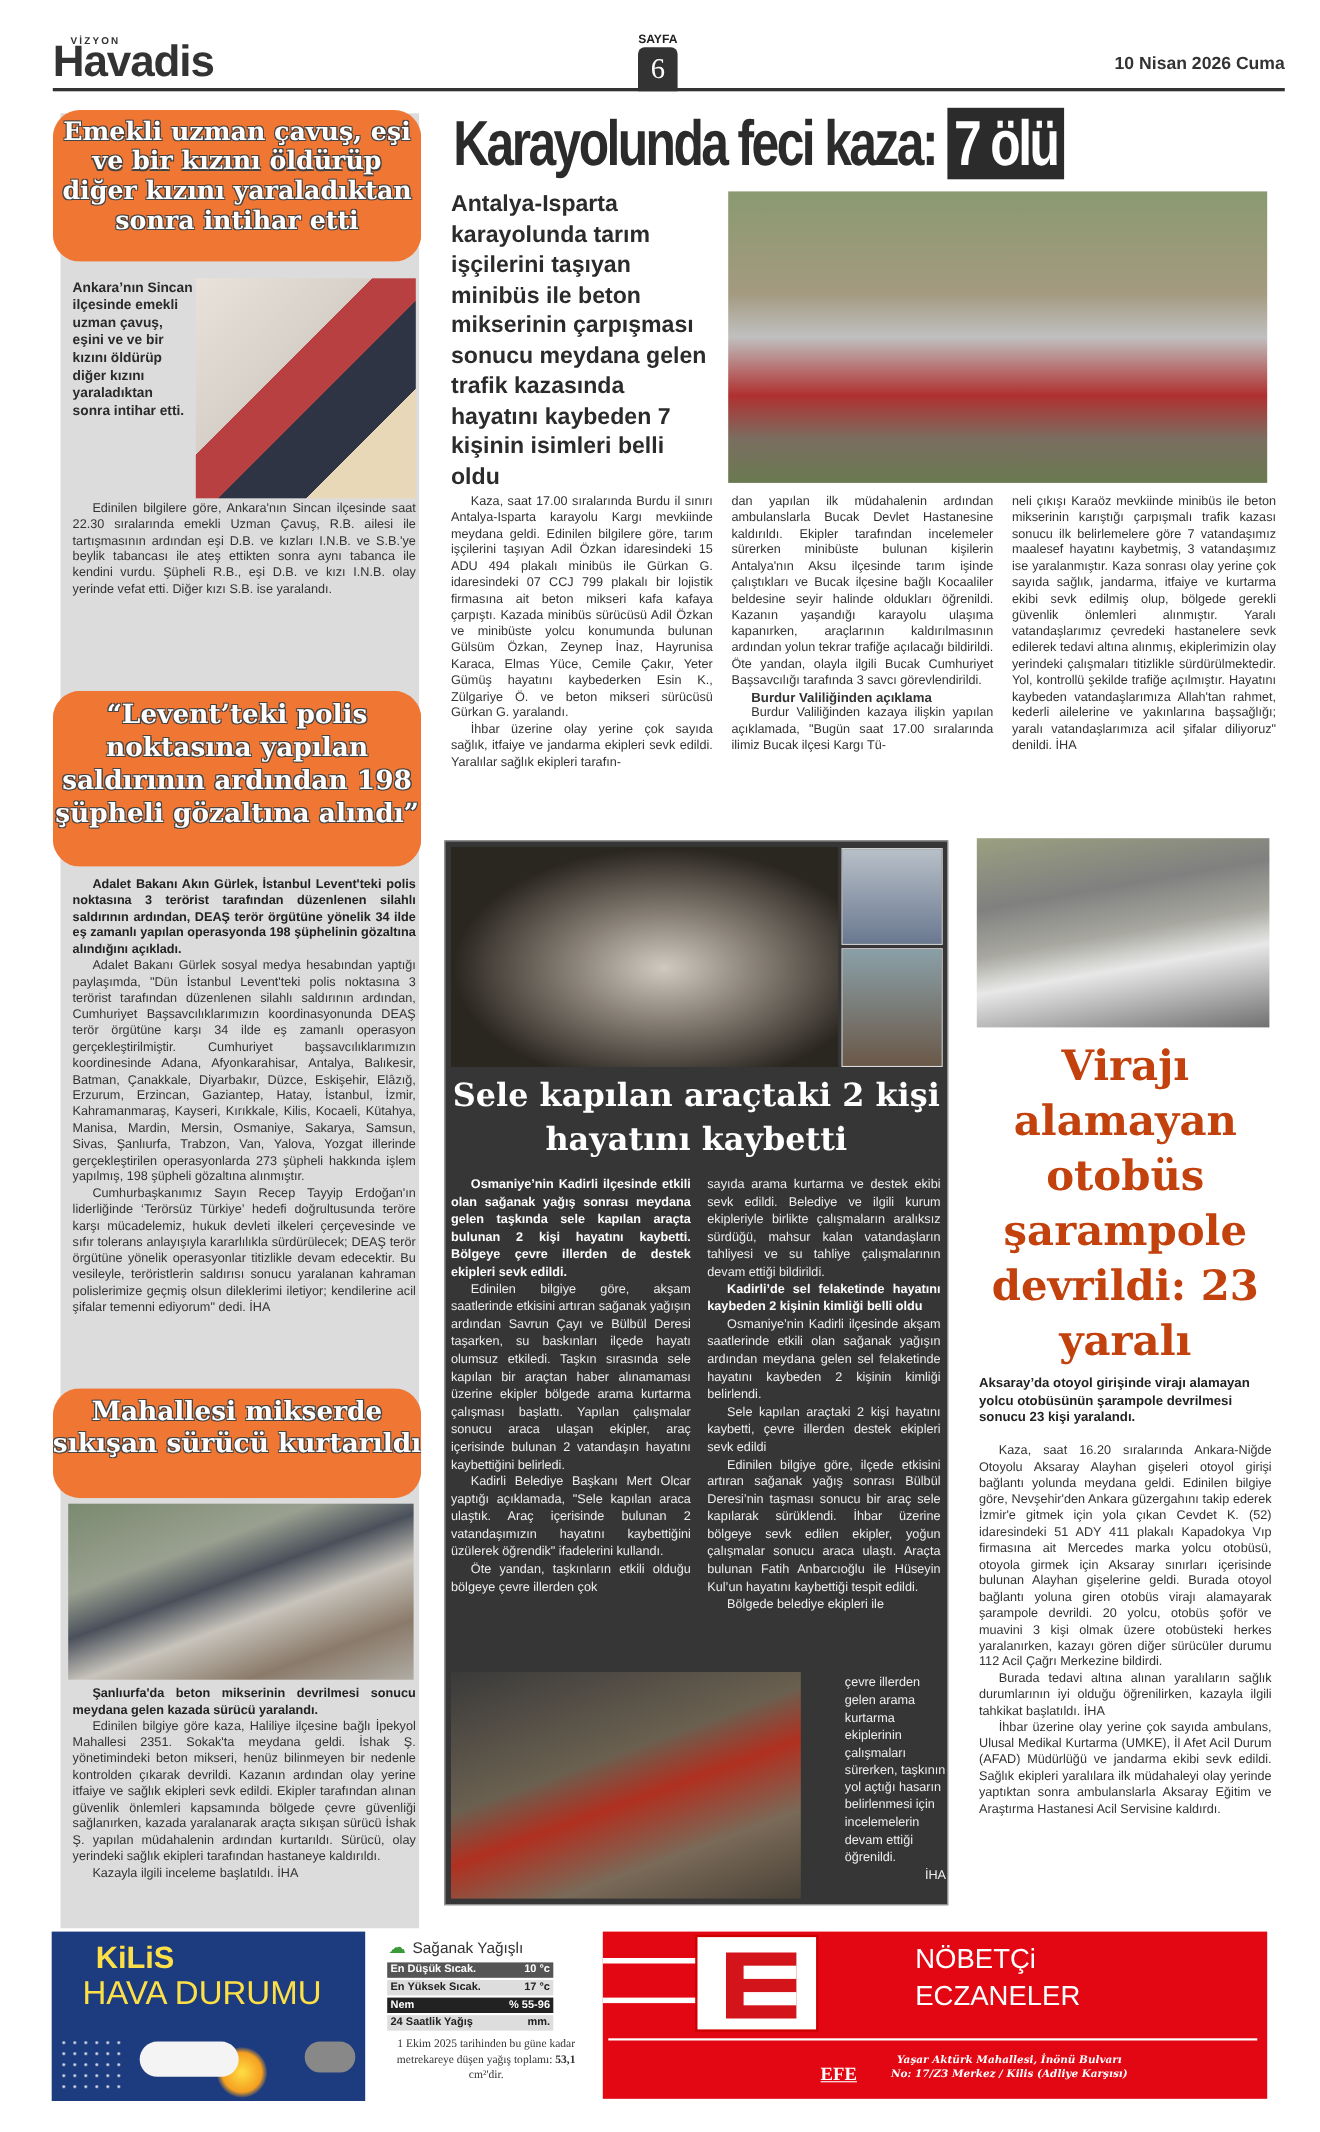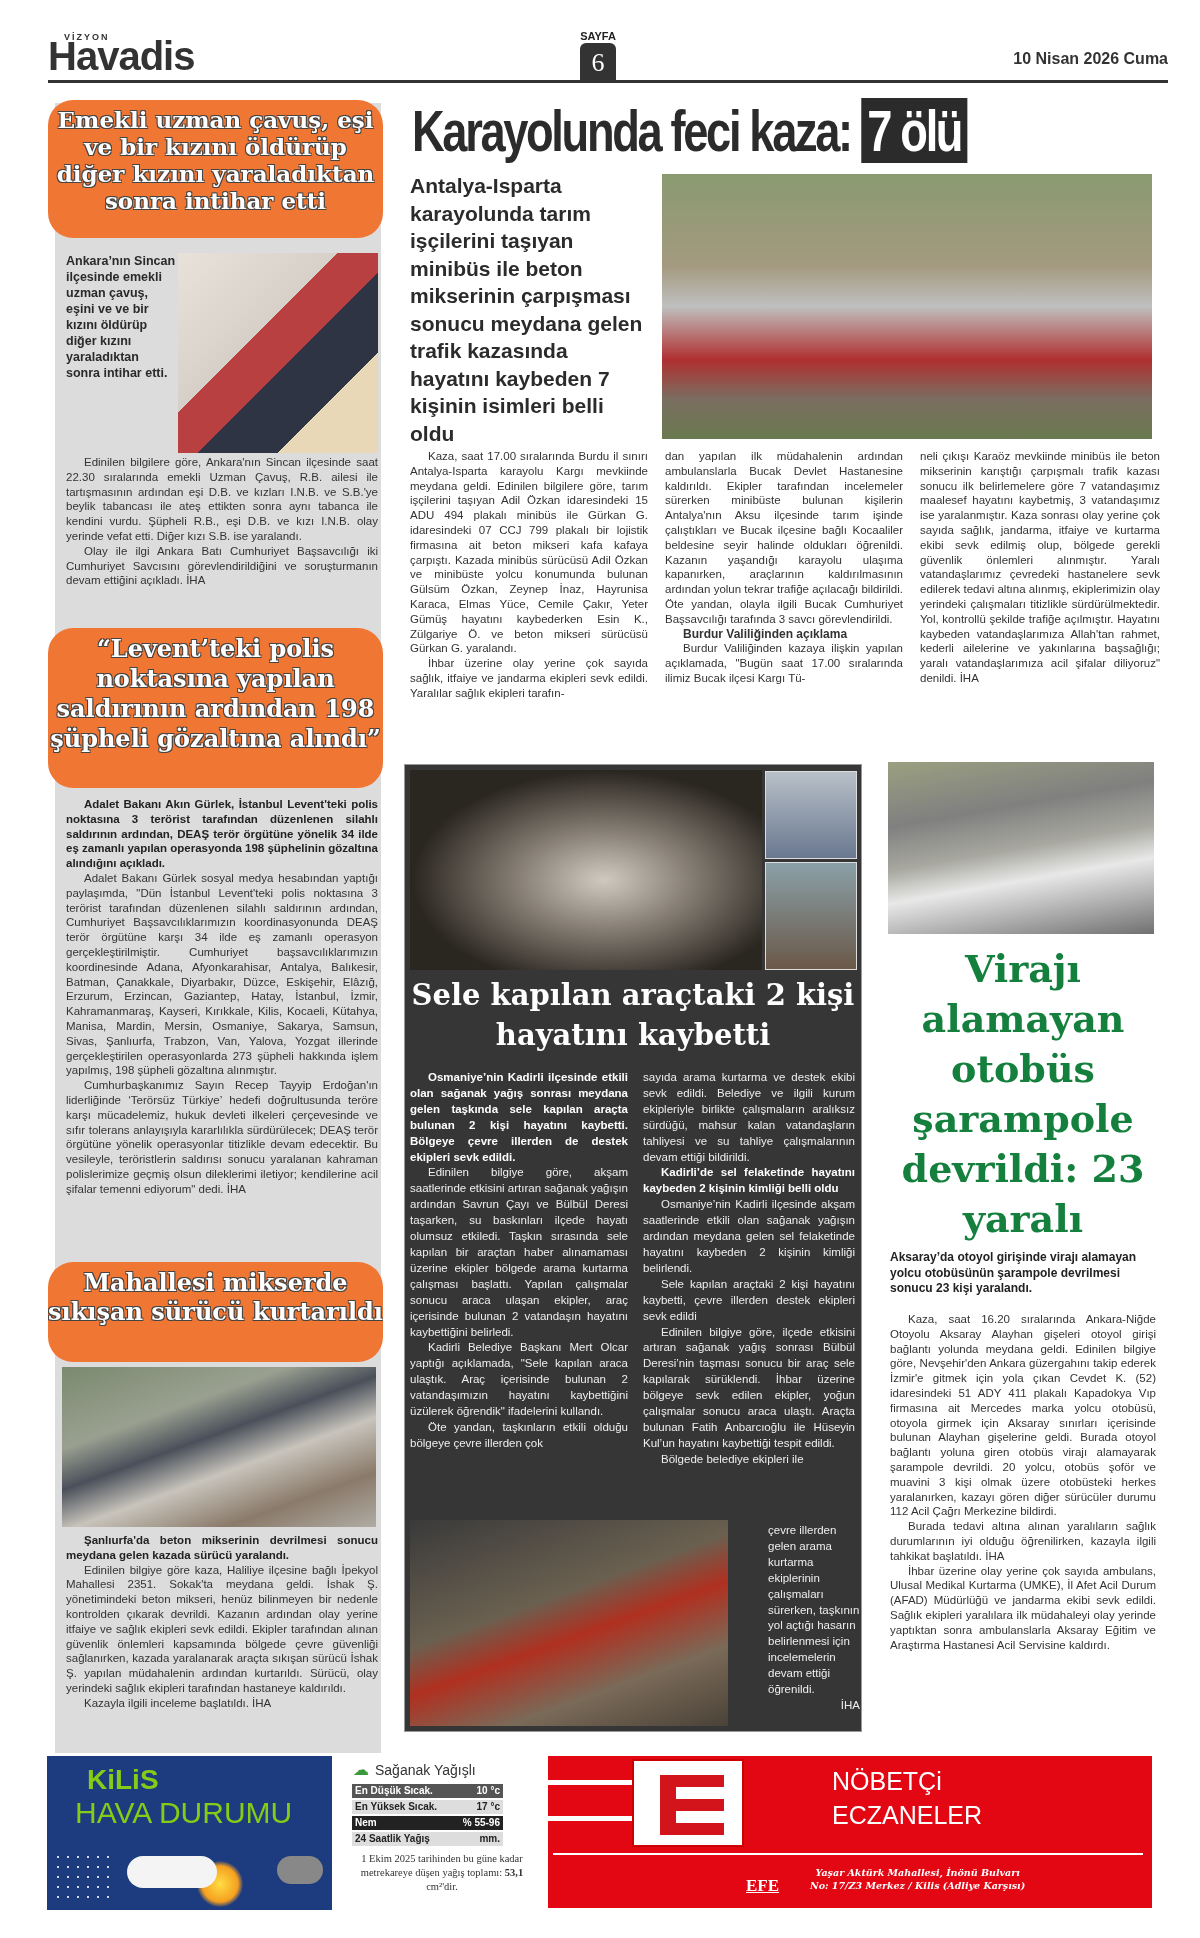--- a/index.html
+++ b/index.html
@@ -47,26 +47,26 @@
   .flood-head { left: 404px; top: 975px; width: 458px; text-align: center; font-family: "DejaVu Serif", serif; font-weight: bold; font-size: 29px; line-height: 40px; color: #fff; }
   .flood-txt { color: #eee; font-size: 11.5px; line-height: 15.9px; }
   .flood-col1 { left: 410px; top: 1070px; width: 218px; }
   .flood-col2 { left: 643px; top: 1070px; width: 212px; }
   .flood-col1 b, .flood-col2 b { color: #fff; }
   .flood-photo2 { left: 410px; top: 1520px; width: 318px; height: 206px; background: linear-gradient(160deg,#3a3a3a 0%,#6a6050 40%,#b03020 55%,#7a6a58 75%,#4a4238 100%); }
   .flood-tail { left: 768px; top: 1523px; width: 92px; color: #eee; font-size: 11.5px; line-height: 15.9px; }
 
   
   .bus-photo { left: 888px; top: 762px; width: 266px; height: 172px; background: linear-gradient(170deg,#9aa080 0%,#808080 30%,#a8a8a0 50%,#e8e8e8 65%,#707070 100%); }
-  .bus-head { left: 890px; top: 944px; width: 266px; text-align: center; font-family: "DejaVu Serif", serif; font-weight: bold; font-size: 38px; line-height: 50px; color: #15803d; }
+  .bus-head { left: 890px; top: 944px; width: 266px; text-align: center; font-family: "DejaVu Serif", serif; font-weight: bold; font-size: 38px; line-height: 50px; color: #c2410c; }
   .bus-lead { left: 890px; top: 1250px; width: 266px; font-size: 12px; line-height: 15.6px; font-weight: 900; color: #222; }
   .bus-body { left: 890px; top: 1312px; width: 266px; }
 
   
-  .weather-banner { left: 47px; top: 1756px; width: 285px; height: 154px; background: #1d3b7f; color: #84cc16; }
+  .weather-banner { left: 47px; top: 1756px; width: 285px; height: 154px; background: #1d3b7f; color: #fde047; }
   .w-city { position: absolute; left: 40px; top: 8px; font-size: 28px; font-weight: bold; }
   .w-title { position: absolute; left: 28px; top: 40px; font-size: 30px; }
   .w-cloud { position: absolute; left: 80px; top: 100px; width: 90px; height: 32px; background: #f4f4f4; border-radius: 20px; }
   .w-sun { position: absolute; left: 150px; top: 105px; width: 46px; height: 46px; border-radius: 50%; background: radial-gradient(circle,#ffdd44 0%,#f5a020 55%,rgba(245,160,32,0) 72%); }
   .w-rain { position: absolute; left: 230px; top: 100px; width: 46px; height: 28px; background: #888; border-radius: 14px; }
   .w-snow { position: absolute; left: 6px; top: 96px; width: 60px; height: 50px; background-image: radial-gradient(circle,#fff 1px,transparent 1.5px); background-size: 10px 10px; opacity: .8; }
   .w-cond { left: 353px; top: 1760px; font-size: 14px; color: #333; display: flex; align-items: center; gap: 6px; }
   .w-cond .ic { color: #3a9a3a; font-size: 16px; }
   .w-table { left: 352px; top: 1784px; width: 151px; }
   .w-row { display: flex; justify-content: space-between; height: 14px; margin-bottom: 2px; font-size: 10px; font-weight: bold; padding: 0 3px; line-height: 14px; }
@@ -97,21 +97,20 @@
   <span class="date">10 Nisan 2026 Cuma</span>
 </div>
 
 <div class="abs left-col"></div>
 
 <div class="orange-head h1">Emekli uzman çavuş, eşi ve bir kızını öldürüp diğer kızını yaraladıktan sonra intihar etti</div>
 <div class="abs a1-lead">Ankara’nın Sincan ilçesinde emekli uzman çavuş, eşini ve ve bir kızını öldürüp diğer kızını yaraladıktan sonra intihar etti.</div>
 <div class="photo family-photo"></div>
 <div class="abs txt a1-body2">
   <p><span>Edinilen bilgilere göre, Ankara'nın Sincan</span> <span>ilçesinde saat 22.30 sıralarında emekli Uzman Çavuş, R.B. ailesi ile tartışmasının ardından eşi D.B. ve kızları I.N.B. ve S.B.'ye beylik tabancası ile ateş ettikten sonra aynı tabanca ile kendini vurdu. Şüpheli R.B., eşi D.B. ve kızı I.N.B. olay yerinde vefat etti. Diğer kızı S.B. ise yaralandı.</span></p>
-  <p>Olay ile ilgi Ankara Batı Cumhuriyet Başsavcılığı iki Cumhuriyet Savcısını görevlendirildiğini ve soruşturmanın devam ettiğini açıkladı. İHA</p>
 </div>
 
 <div class="orange-head h2">“Levent’teki polis noktasına yapılan saldırının ardından 198 şüpheli gözaltına alındı”</div>
 <div class="abs txt a2-body">
   <p><b>Adalet Bakanı Akın Gürlek, İstanbul Levent'teki polis noktasına 3 terörist tarafından düzenlenen silahlı saldırının ardından, DEAŞ terör örgütüne yönelik 34 ilde eş zamanlı yapılan operasyonda 198 şüphelinin gözaltına alındığını açıkladı.</b></p>
   <p>Adalet Bakanı Gürlek sosyal medya hesabından yaptığı paylaşımda, "Dün İstanbul Levent'teki polis noktasına 3 terörist tarafından düzenlenen silahlı saldırının ardından, Cumhuriyet Başsavcılıklarımızın koordinasyonunda DEAŞ terör örgütüne karşı 34 ilde eş zamanlı operasyon gerçekleştirilmiştir. Cumhuriyet başsavcılıklarımızın koordinesinde Adana, Afyonkarahisar, Antalya, Balıkesir, Batman, Çanakkale, Diyarbakır, Düzce, Eskişehir, Elâzığ, Erzurum, Erzincan, Gaziantep, Hatay, İstanbul, İzmir, Kahramanmaraş, Kayseri, Kırıkkale, Kilis, Kocaeli, Kütahya, Manisa, Mardin, Mersin, Osmaniye, Sakarya, Samsun, Sivas, Şanlıurfa, Trabzon, Van, Yalova, Yozgat illerinde gerçekleştirilen operasyonlarda 273 şüpheli hakkında işlem yapılmış, 198 şüpheli gözaltına alınmıştır.</p>
   <p>Cumhurbaşkanımız Sayın Recep Tayyip Erdoğan'ın liderliğinde ‘Terörsüz Türkiye’ hedefi doğrultusunda teröre karşı mücadelemiz, hukuk devleti ilkeleri çerçevesinde ve sıfır tolerans anlayışıyla kararlılıkla sürdürülecek; DEAŞ terör örgütüne yönelik operasyonlar titizlikle devam edecektir. Bu vesileyle, teröristlerin saldırısı sonucu yaralanan kahraman polislerimize geçmiş olsun dileklerimi iletiyor; kendilerine acil şifalar temenni ediyorum" dedi. İHA</p>
 </div>
 
 <div class="orange-head h3">Mahallesi mikserde sıkışan sürücü kurtarıldı</div>

